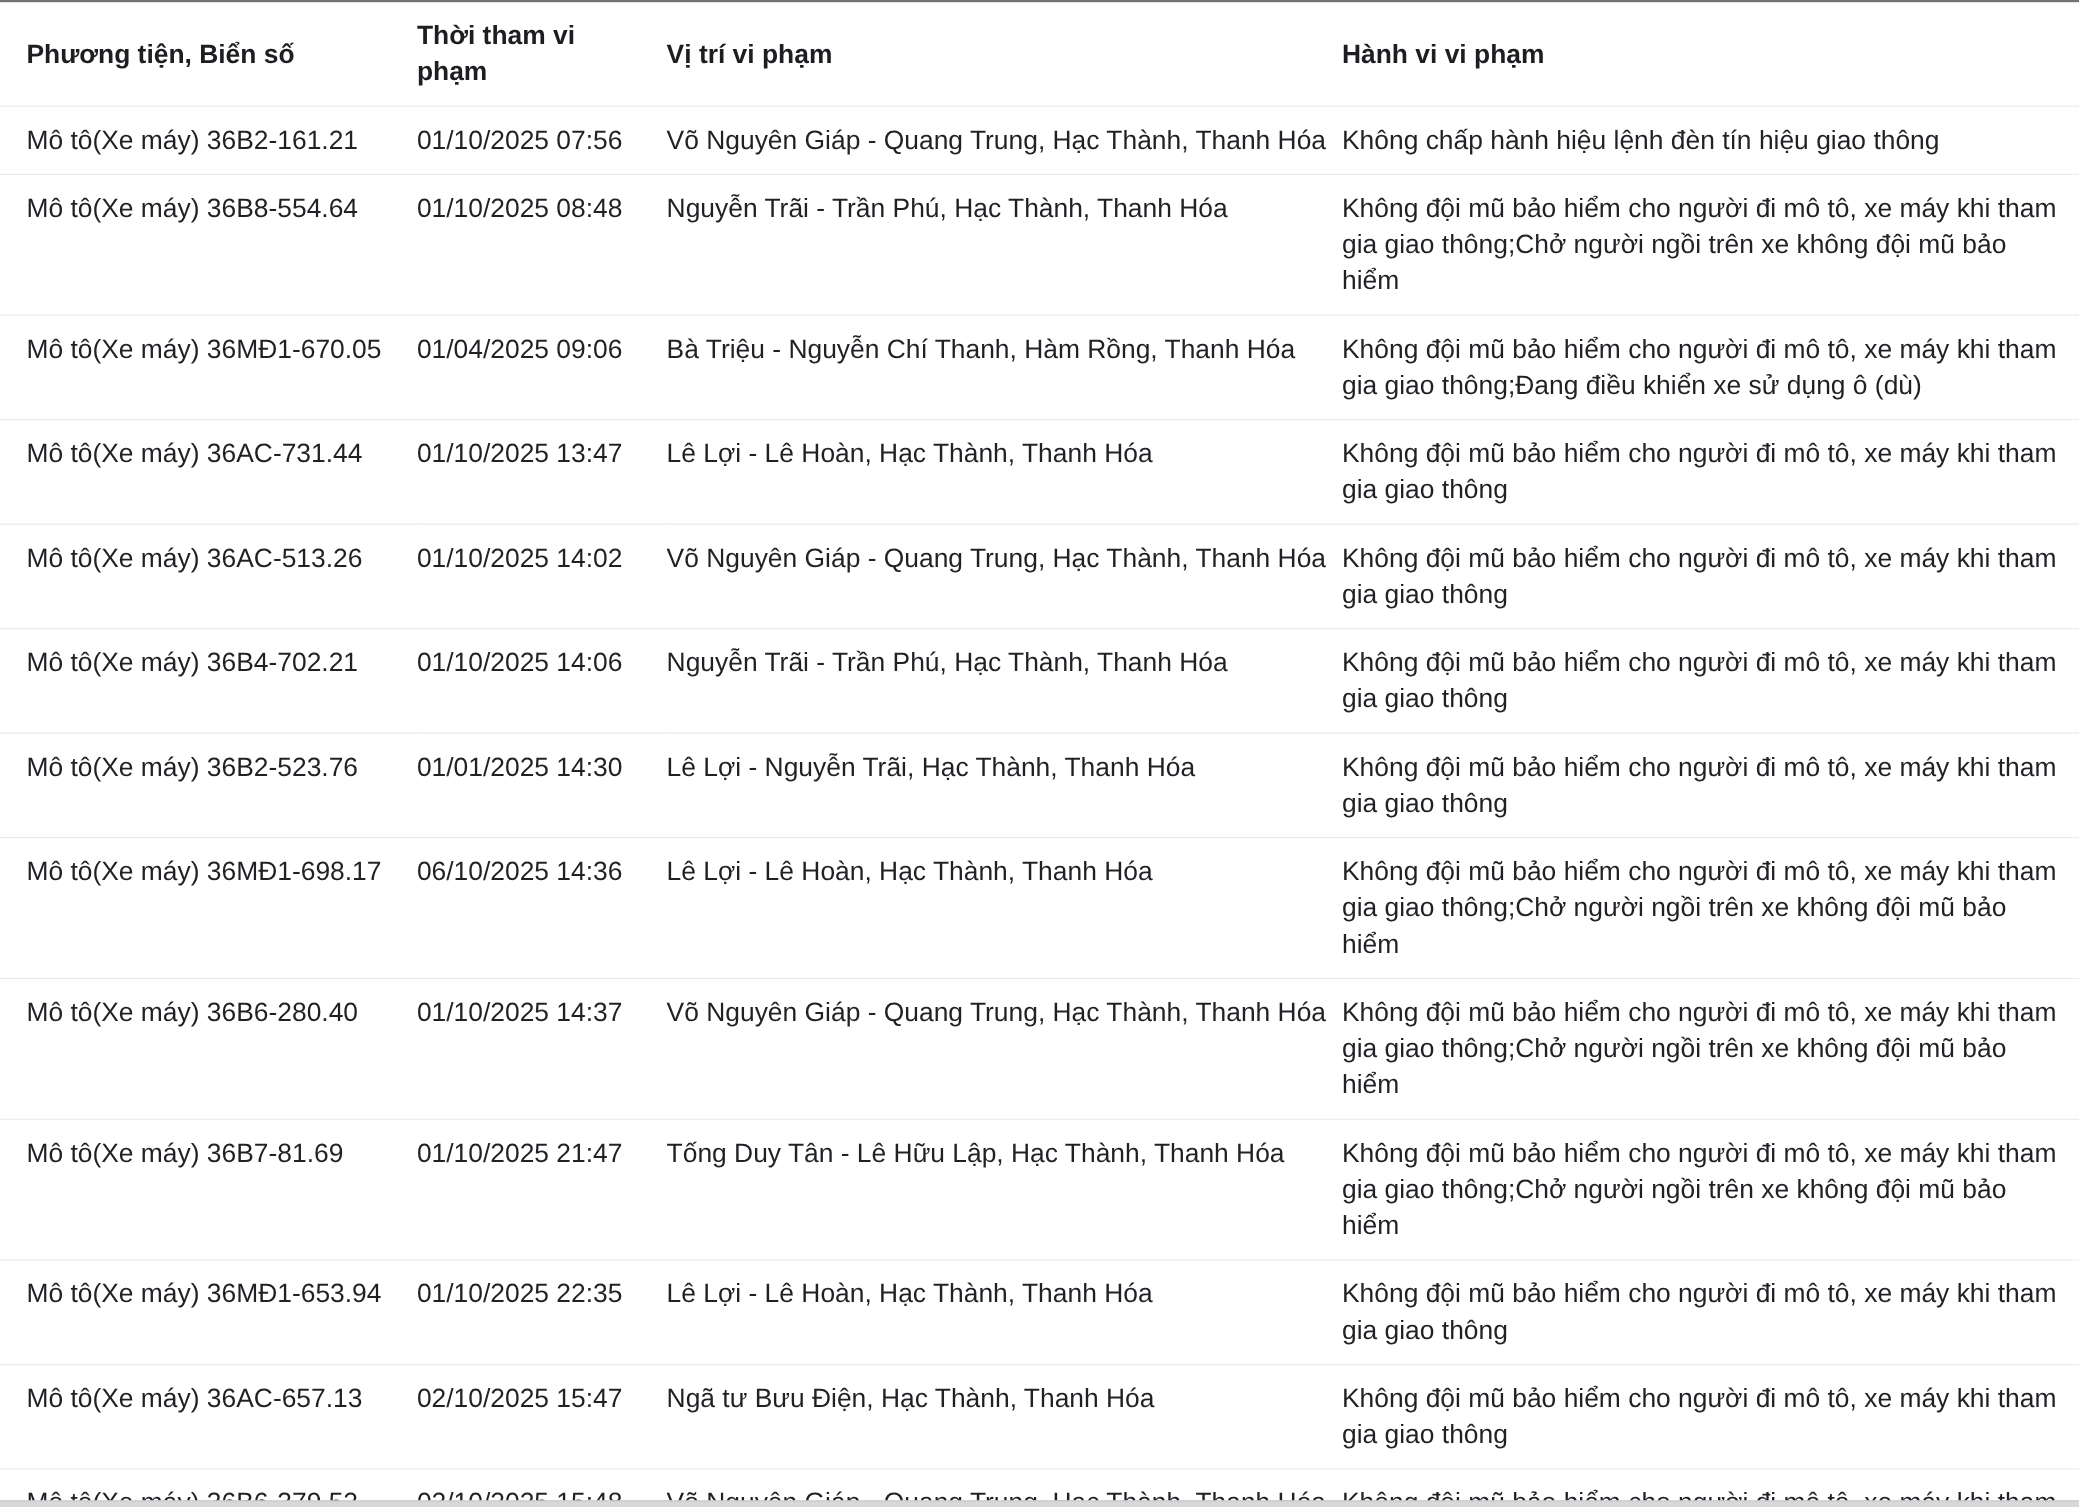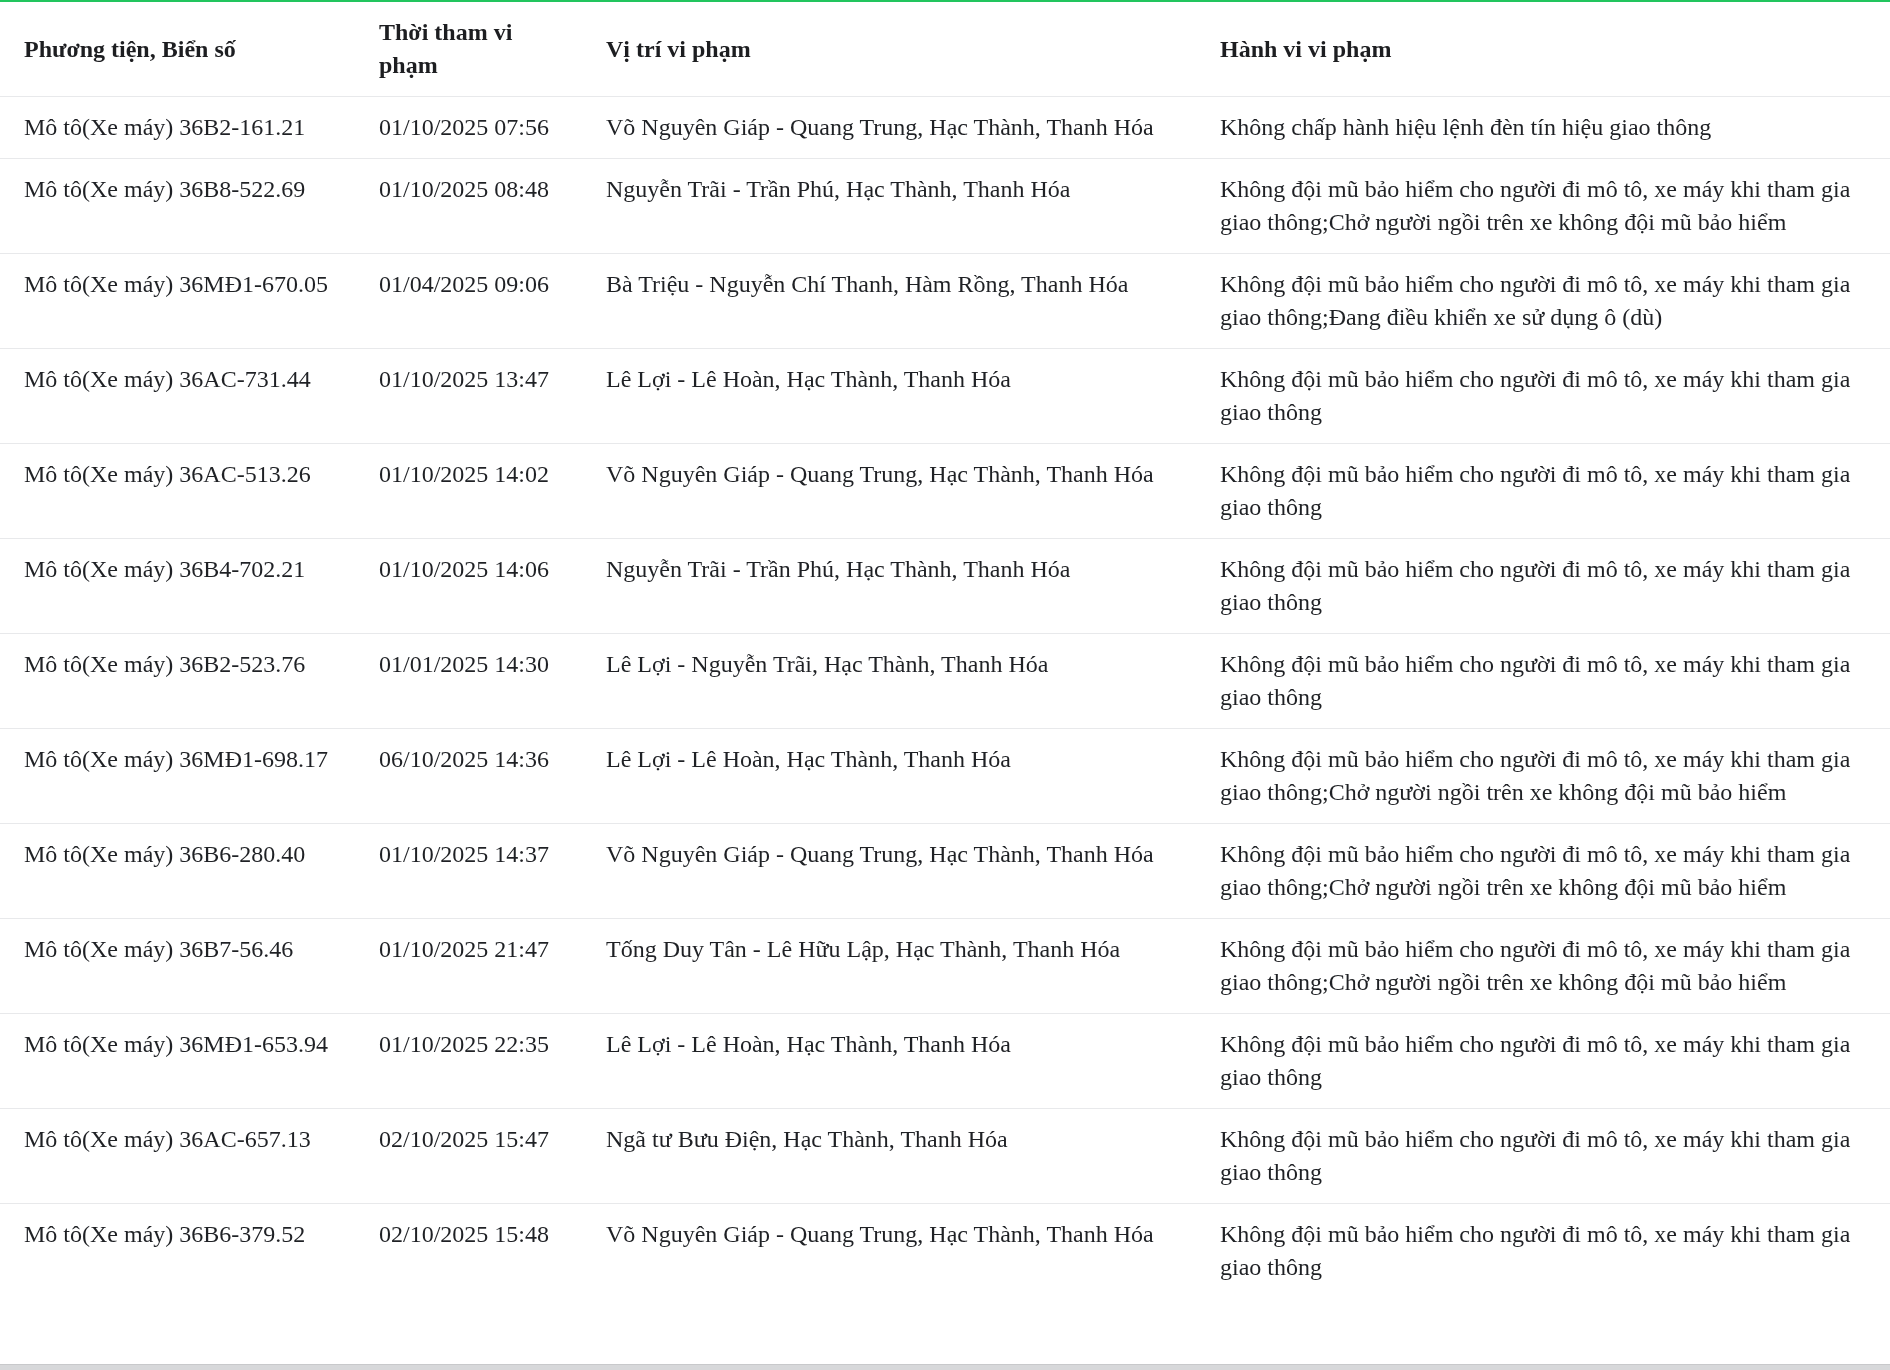--- a/index.html
+++ b/index.html
@@ -8,23 +8,22 @@
     background: #ffffff;
     font-family: "Liberation Sans", "DejaVu Sans", sans-serif;
     color: #1f2125;
   }
   .page {
     position: relative;
     width: 1890px;
     height: 1370px;
     overflow: hidden;
     background: #ffffff;
-    border-top: 2px solid #22c55e;
+    border-top: 2px solid #737373;
     box-sizing: border-box;
-    font-family: Liberation Serif, serif;
   }
   table.violations {
     width: 1890px;
     border-collapse: collapse;
     table-layout: fixed;
     font-size: 24px;
     line-height: 33px;
   }
   col.c-vehicle  { width: 379px; }
   col.c-time     { width: 227px; }
@@ -83,21 +82,21 @@
     </thead>
     <tbody id="rows">
     <tr>
       <td class="cell-vehicle">Mô tô(Xe máy) 36B2-161.21</td>
       <td class="cell-time">01/10/2025 07:56</td>
       <td class="cell-location">Võ Nguyên Giáp - Quang Trung, Hạc Thành, Thanh Hóa</td>
       <td class="cell-behavior">Không chấp hành hiệu lệnh đèn tín hiệu giao thông</td>
     </tr>
 
     <tr>
-      <td class="cell-vehicle">Mô tô(Xe máy) 36B8-522.69</td>
+      <td class="cell-vehicle">Mô tô(Xe máy) 36B8-554.64</td>
       <td class="cell-time">01/10/2025 08:48</td>
       <td class="cell-location">Nguyễn Trãi - Trần Phú, Hạc Thành, Thanh Hóa</td>
       <td class="cell-behavior">Không đội mũ bảo hiểm cho người đi mô tô, xe máy khi tham gia giao thông;Chở người ngồi trên xe không đội mũ bảo hiểm</td>
     </tr>
 
     <tr>
       <td class="cell-vehicle">Mô tô(Xe máy) 36MĐ1-670.05</td>
       <td class="cell-time">01/04/2025 09:06</td>
       <td class="cell-location">Bà Triệu - Nguyễn Chí Thanh, Hàm Rồng, Thanh Hóa</td>
       <td class="cell-behavior">Không đội mũ bảo hiểm cho người đi mô tô, xe máy khi tham gia giao thông;Đang điều khiển xe sử dụng ô (dù)</td>
@@ -139,21 +138,21 @@
     </tr>
 
     <tr>
       <td class="cell-vehicle">Mô tô(Xe máy) 36B6-280.40</td>
       <td class="cell-time">01/10/2025 14:37</td>
       <td class="cell-location">Võ Nguyên Giáp - Quang Trung, Hạc Thành, Thanh Hóa</td>
       <td class="cell-behavior">Không đội mũ bảo hiểm cho người đi mô tô, xe máy khi tham gia giao thông;Chở người ngồi trên xe không đội mũ bảo hiểm</td>
     </tr>
 
     <tr>
-      <td class="cell-vehicle">Mô tô(Xe máy) 36B7-56.46</td>
+      <td class="cell-vehicle">Mô tô(Xe máy) 36B7-81.69</td>
       <td class="cell-time">01/10/2025 21:47</td>
       <td class="cell-location">Tống Duy Tân - Lê Hữu Lập, Hạc Thành, Thanh Hóa</td>
       <td class="cell-behavior">Không đội mũ bảo hiểm cho người đi mô tô, xe máy khi tham gia giao thông;Chở người ngồi trên xe không đội mũ bảo hiểm</td>
     </tr>
 
     <tr>
       <td class="cell-vehicle">Mô tô(Xe máy) 36MĐ1-653.94</td>
       <td class="cell-time">01/10/2025 22:35</td>
       <td class="cell-location">Lê Lợi - Lê Hoàn, Hạc Thành, Thanh Hóa</td>
       <td class="cell-behavior">Không đội mũ bảo hiểm cho người đi mô tô, xe máy khi tham gia giao thông</td>

